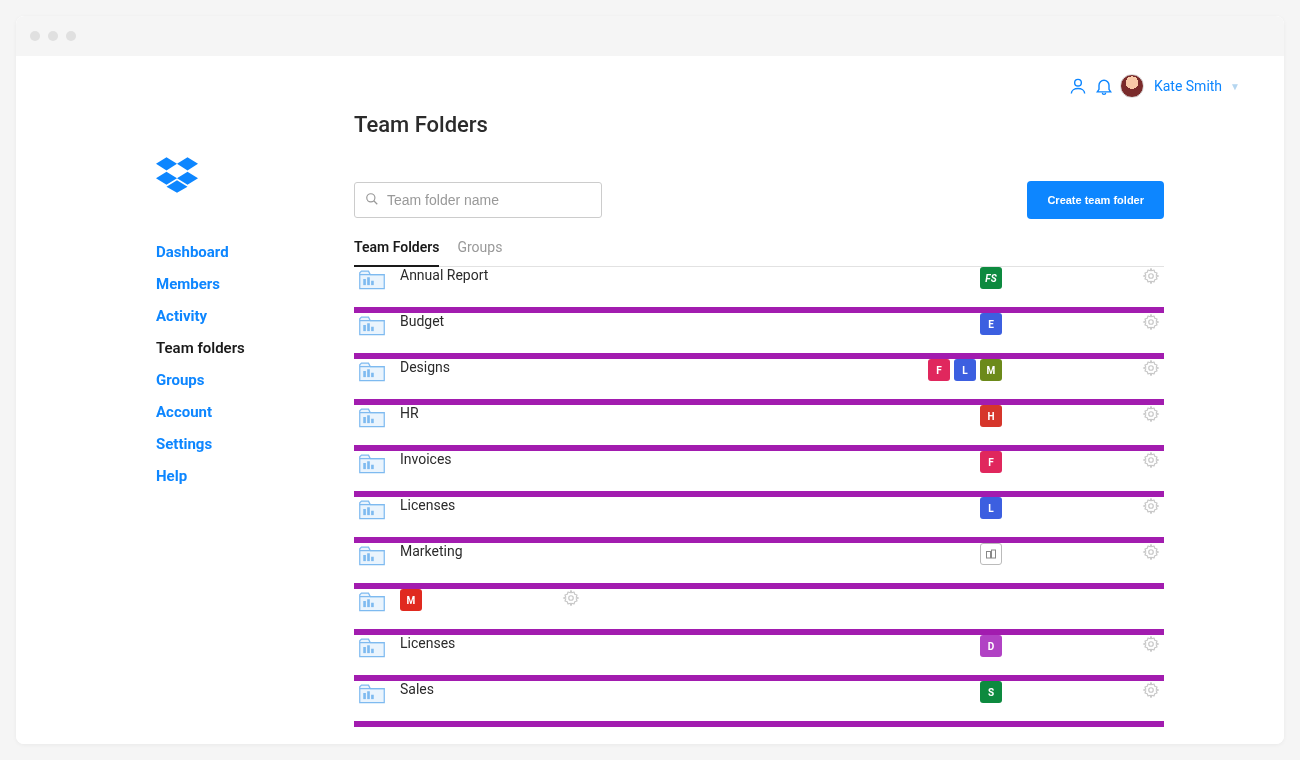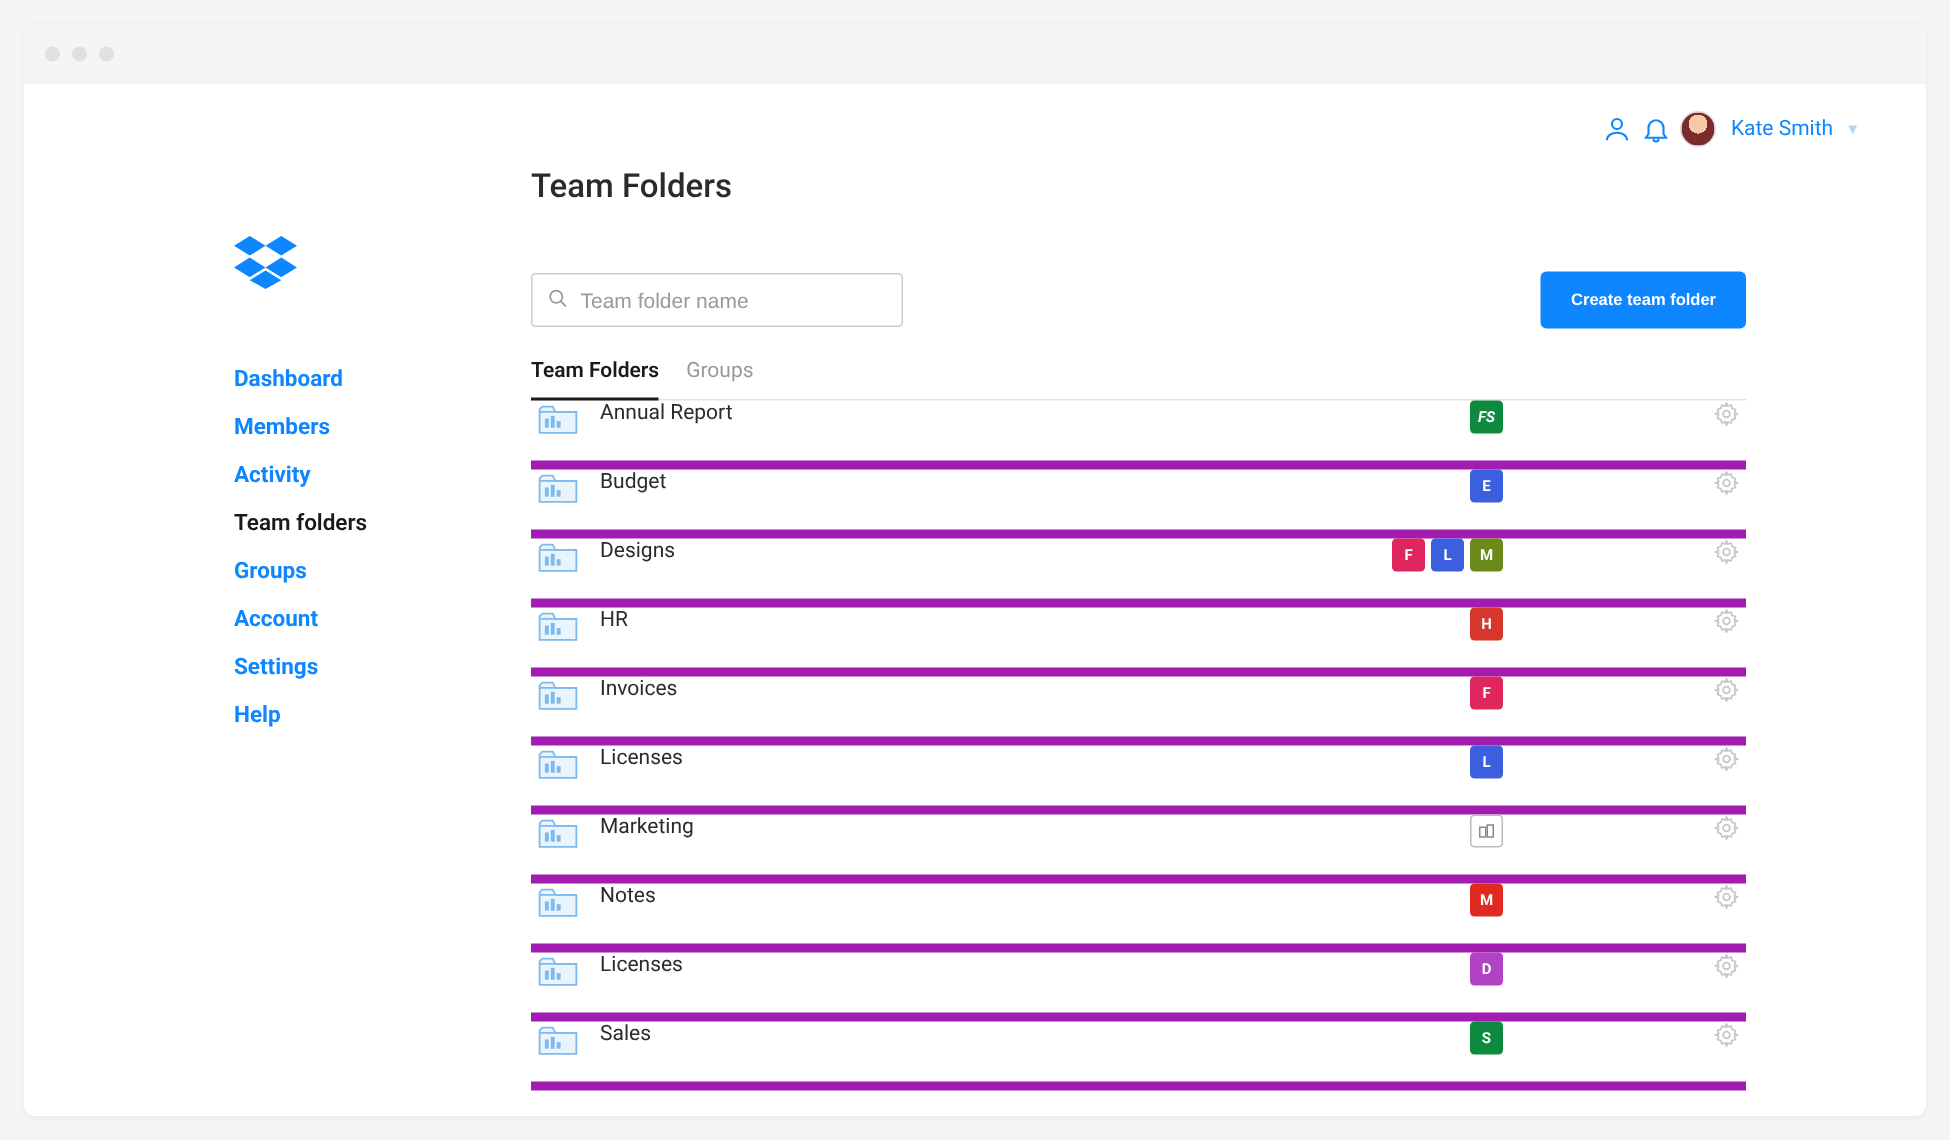--- a/index.html
+++ b/index.html
@@ -370,21 +370,20 @@
               </div>
             </div>
             <div class="folder-row">
               <div class="folder-icon"><svg width="28" height="24" viewBox="0 0 32 26" fill="none" stroke="currentColor" stroke-width="1.4">
   <path d="M2 6 L2 24 L30 24 L30 8 L14 8 L12 4 L4 4 Z" fill="#eaf4fd"></path>
   <path d="M2 8 L30 8"></path>
   <rect x="6" y="13" width="3" height="7" fill="currentColor" stroke="none"></rect>
   <rect x="10.5" y="11" width="3" height="9" fill="currentColor" stroke="none"></rect>
   <rect x="15" y="15" width="3" height="5" fill="currentColor" stroke="none"></rect>
 </svg></div>
-              <div class="folder-name">Notes</div>
               <div class="badges">
                 <div class="badge" style="background: rgb(224, 42, 31);">M</div>
               </div>
               <div class="gear">
                 <svg width="18" height="18" viewBox="0 0 24 24" fill="none" stroke="currentColor" stroke-width="1.6">
   <circle cx="12" cy="12" r="3"></circle>
   <path d="M12 2l1 3 3-1 1 3 3 1-1 3 3 1-3 1 1 3-3 1-1 3-3-1-1 3-1-3-3 1-1-3-3-1 1-3-3-1 3-1-1-3 3-1 1-3 3 1z" stroke-linejoin="round"></path>
 </svg>
               </div>
             </div>

